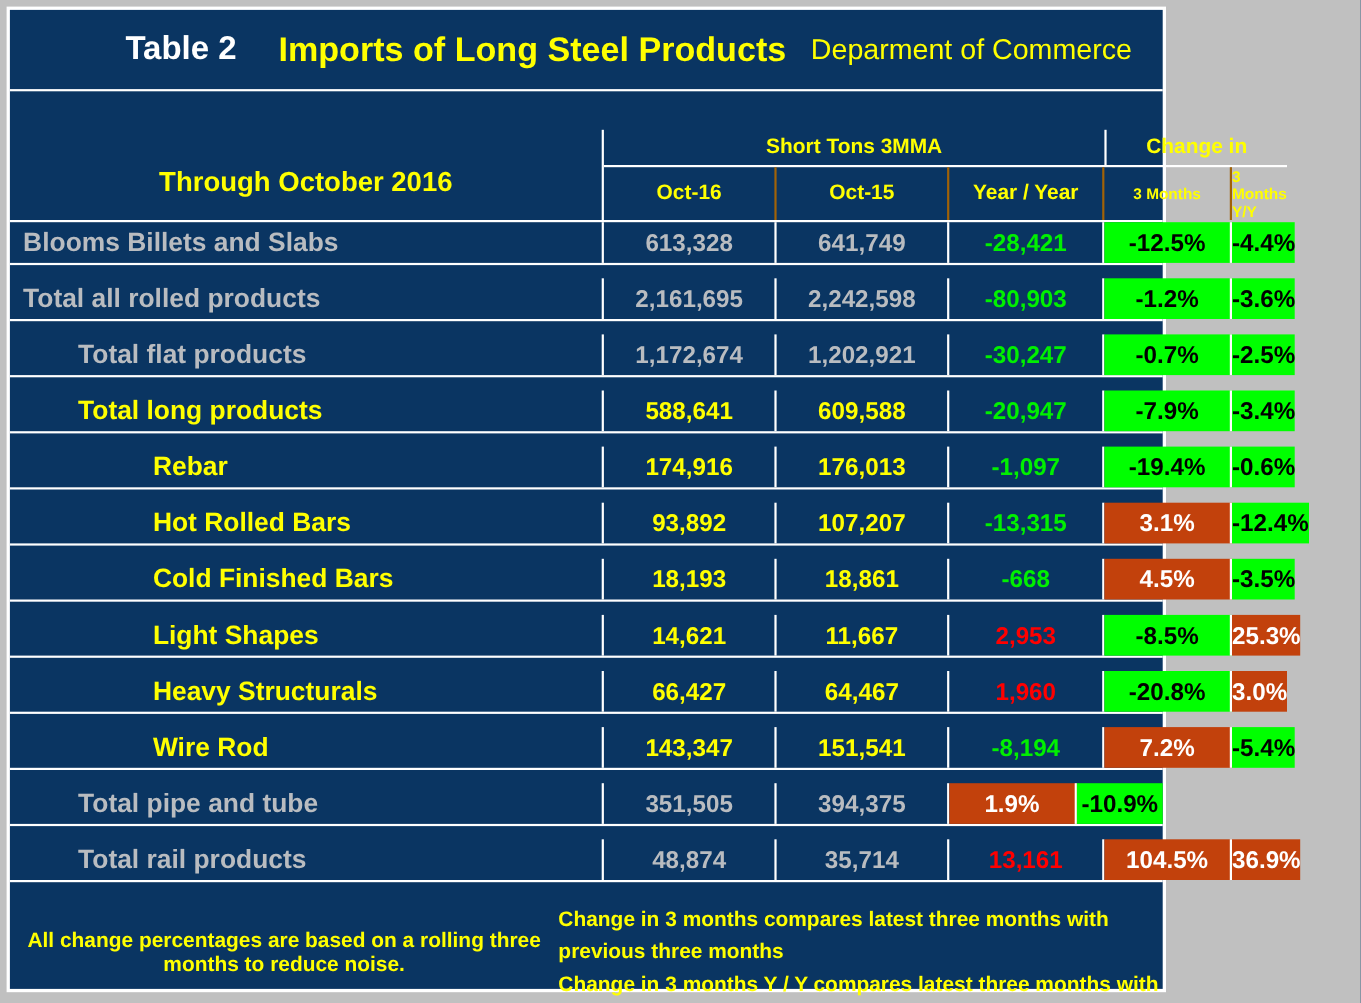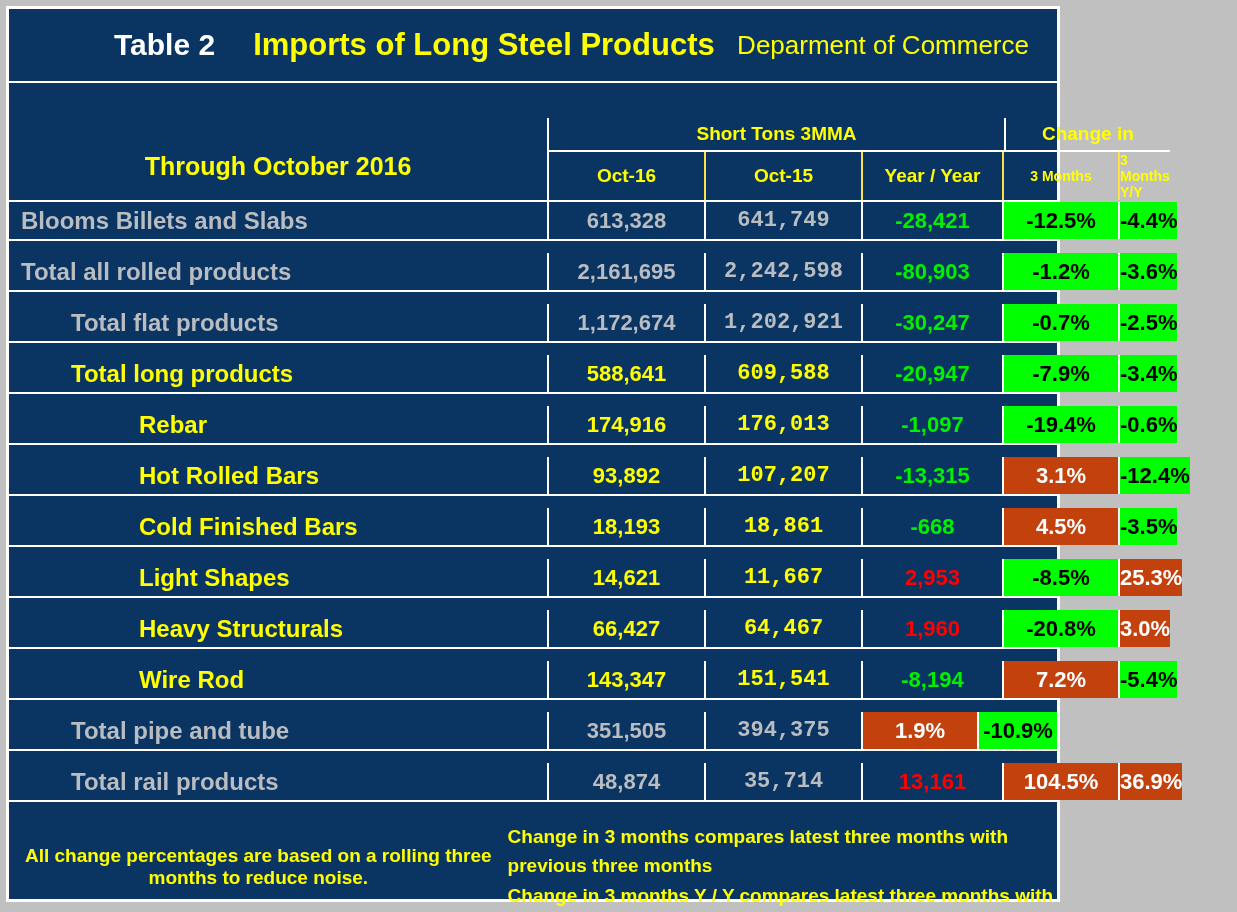--- a/index.html
+++ b/index.html
@@ -85,21 +85,21 @@
     border-right:2px solid #ffffff;
   }
   .grp-chg{
     flex:1;
     display:flex;align-items:center;justify-content:center;
     color:#ffff00;font-size:19px;font-weight:bold;
   }
   .hc{
     display:flex;align-items:center;justify-content:center;
     color:#ffff00;font-weight:bold;
-    border-right:2px solid #fde047;
+    border-right:2px solid #a16207;
     box-sizing:border-box;
   }
   .hc.c1{width:157px;flex:0 0 157px;font-size:19px;}
   .hc.c2{width:157px;flex:0 0 157px;font-size:19px;}
   .hc.c3{width:141px;flex:0 0 141px;font-size:19px;}
   .hc.c4{width:116px;flex:0 0 116px;font-size:14px;}
   .hc.c5{flex:1;font-size:14px;border-right:none;}
 
   
   .body-rows{flex:0 0 600px;display:flex;flex-direction:column;gap:12px;}
@@ -122,21 +122,21 @@
   .lbl.ind1{padding-left:62px;}
   .lbl.ind2{padding-left:130px;}
 
   .cell{
     display:flex;align-items:center;justify-content:center;
     border-right:2px solid #ffffff;
     box-sizing:border-box;
     font-size:22px;font-weight:bold;
   }
   .cell.c1{width:157px;flex:0 0 157px;}
-  .cell.c2{width:157px;flex:0 0 157px;font-family:Liberation Mono, monospace;}
+  .cell.c2{width:157px;flex:0 0 157px;}
   .cell.c3{width:141px;flex:0 0 141px;}
   .cell.c4{width:116px;flex:0 0 116px;}
   .cell.c5{flex:1;border-right:none;}
 
   .v-gray{color:#b9bcc0;}
   .v-yellow{color:#ffff00;}
   .v-green{color:#00f000;}
   .v-red{color:#ff0000;}
 
   .bg-green{background:#00ff00;color:#000000;}

